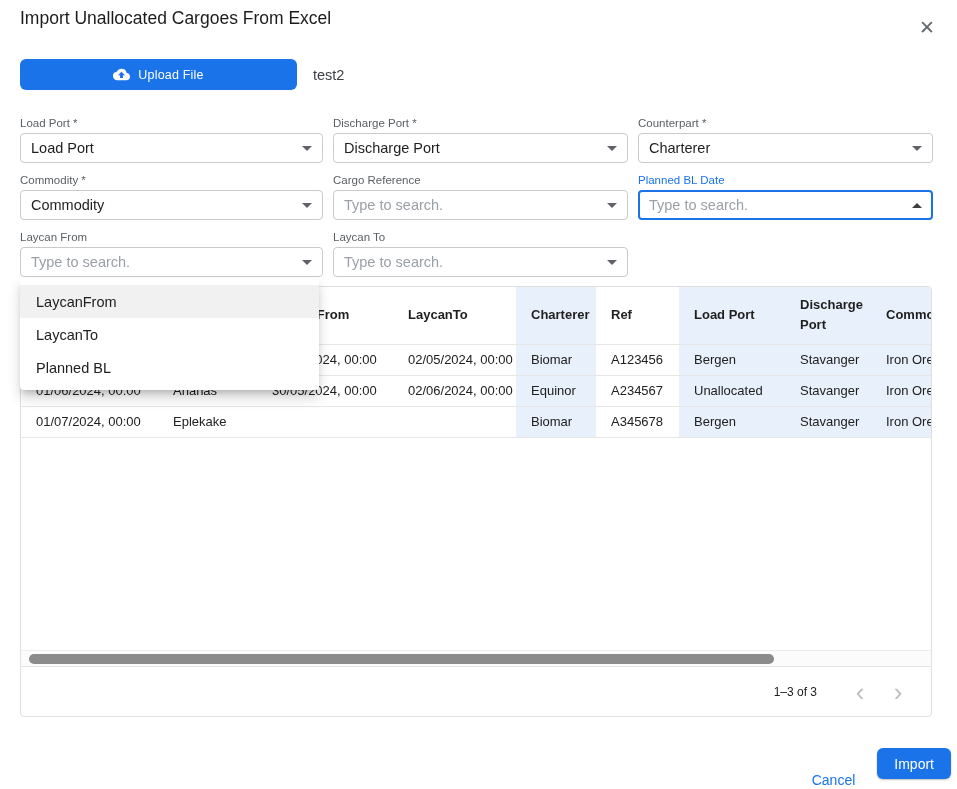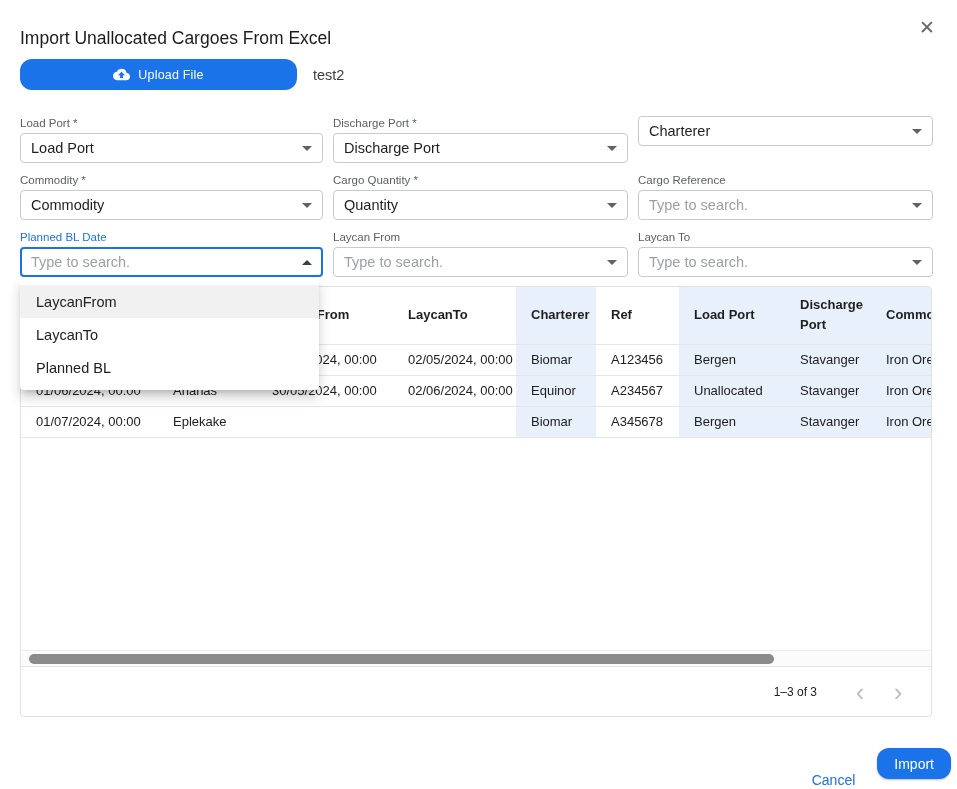--- a/index.html
+++ b/index.html
@@ -7,33 +7,33 @@
   body {
     font-family: "Liberation Sans", sans-serif;
     background: #ffffff;
     position: relative;
     overflow: hidden;
     color: #1f1f1f;
   }
 
   
   .dlg-title {
-    position: absolute; left: 20px; top: 28px;
+    position: absolute; left: 20px; top: 8px;
     font-size: 17.5px; font-weight: 400; color: #1c1c1c;
   }
   .close-btn {
     position: absolute; right: 16px; top: 14px;
     width: 28px; height: 28px; border: none; background: transparent;
     font-size: 19px; color: #666a6e; cursor: pointer; line-height: 28px; text-align: center;
   }
 
   
   .upload-btn {
     position: absolute; left: 20px; top: 59px; width: 277px; height: 31px;
-    background: #1a73e8; color: #fff; border: none; border-radius: 12px;
+    background: #1a73e8; color: #fff; border: none; border-radius: 6px;
     font-size: 12.5px; font-weight: 500; letter-spacing: .2px;
     display: flex; align-items: center; justify-content: center; gap: 8px; cursor: pointer;
     font-family: "Liberation Sans", sans-serif;
   }
   .upload-btn svg { width: 17px; height: 17px; fill: #ffffff; }
   .file-name {
     position: absolute; left: 313px; top: 59px; height: 31px;
     display: flex; align-items: center; font-size: 14.5px; color: #3c4043;
   }
 
@@ -132,21 +132,21 @@
     position: absolute; top: 748px; right: 6px; height: 31px;
     display: flex; align-items: center; gap: 22px;
   }
   .cancel-btn {
     border: none; background: transparent; color: #1a73e8;
     font-size: 14px; font-weight: 500; cursor: pointer;
     font-family: "Liberation Sans", sans-serif;
     margin-top: 32px;
   }
   .import-btn {
-    height: 31px; padding: 0 17px; border: none; border-radius: 12px;
+    height: 31px; padding: 0 17px; border: none; border-radius: 6px;
     background: #1a73e8; color: #fff; font-size: 14px; font-weight: 500; cursor: pointer;
     box-shadow: 0 1px 2px rgba(0,0,0,.25);
     font-family: "Liberation Sans", sans-serif;
   }
 </style>
 </head>
 <body>
 
 <h1 class="dlg-title">Import Unallocated Cargoes From Excel</h1>
 <button class="close-btn">✕</button>
@@ -171,41 +171,35 @@
 
   <div>
     <span class="field-label">Discharge Port *</span>
     <div class="control">
       <input readonly="" value="Discharge Port" style="">
       <span class="caret-down"></span>
     </div>
   </div>
 
   <div>
+    <span class="field-label">Counterpart *</span>
     <div class="control">
       <input readonly="" value="Charterer" style="">
       <span class="caret-down"></span>
     </div>
   </div>
 
   <div>
     <span class="field-label">Commodity *</span>
     <div class="control">
       <input readonly="" value="Commodity" style="">
       <span class="caret-down"></span>
     </div>
   </div>
 
-  <div>
-    <span class="field-label">Cargo Quantity *</span>
-    <div class="control">
-      <input readonly="" value="Quantity" style="">
-      <span class="caret-down"></span>
-    </div>
-  </div>
 
   <div>
     <span class="field-label">Cargo Reference</span>
     <div class="control">
       <input placeholder="Type to search." style="">
       <span class="caret-down"></span>
     </div>
   </div>
 
   <div>

